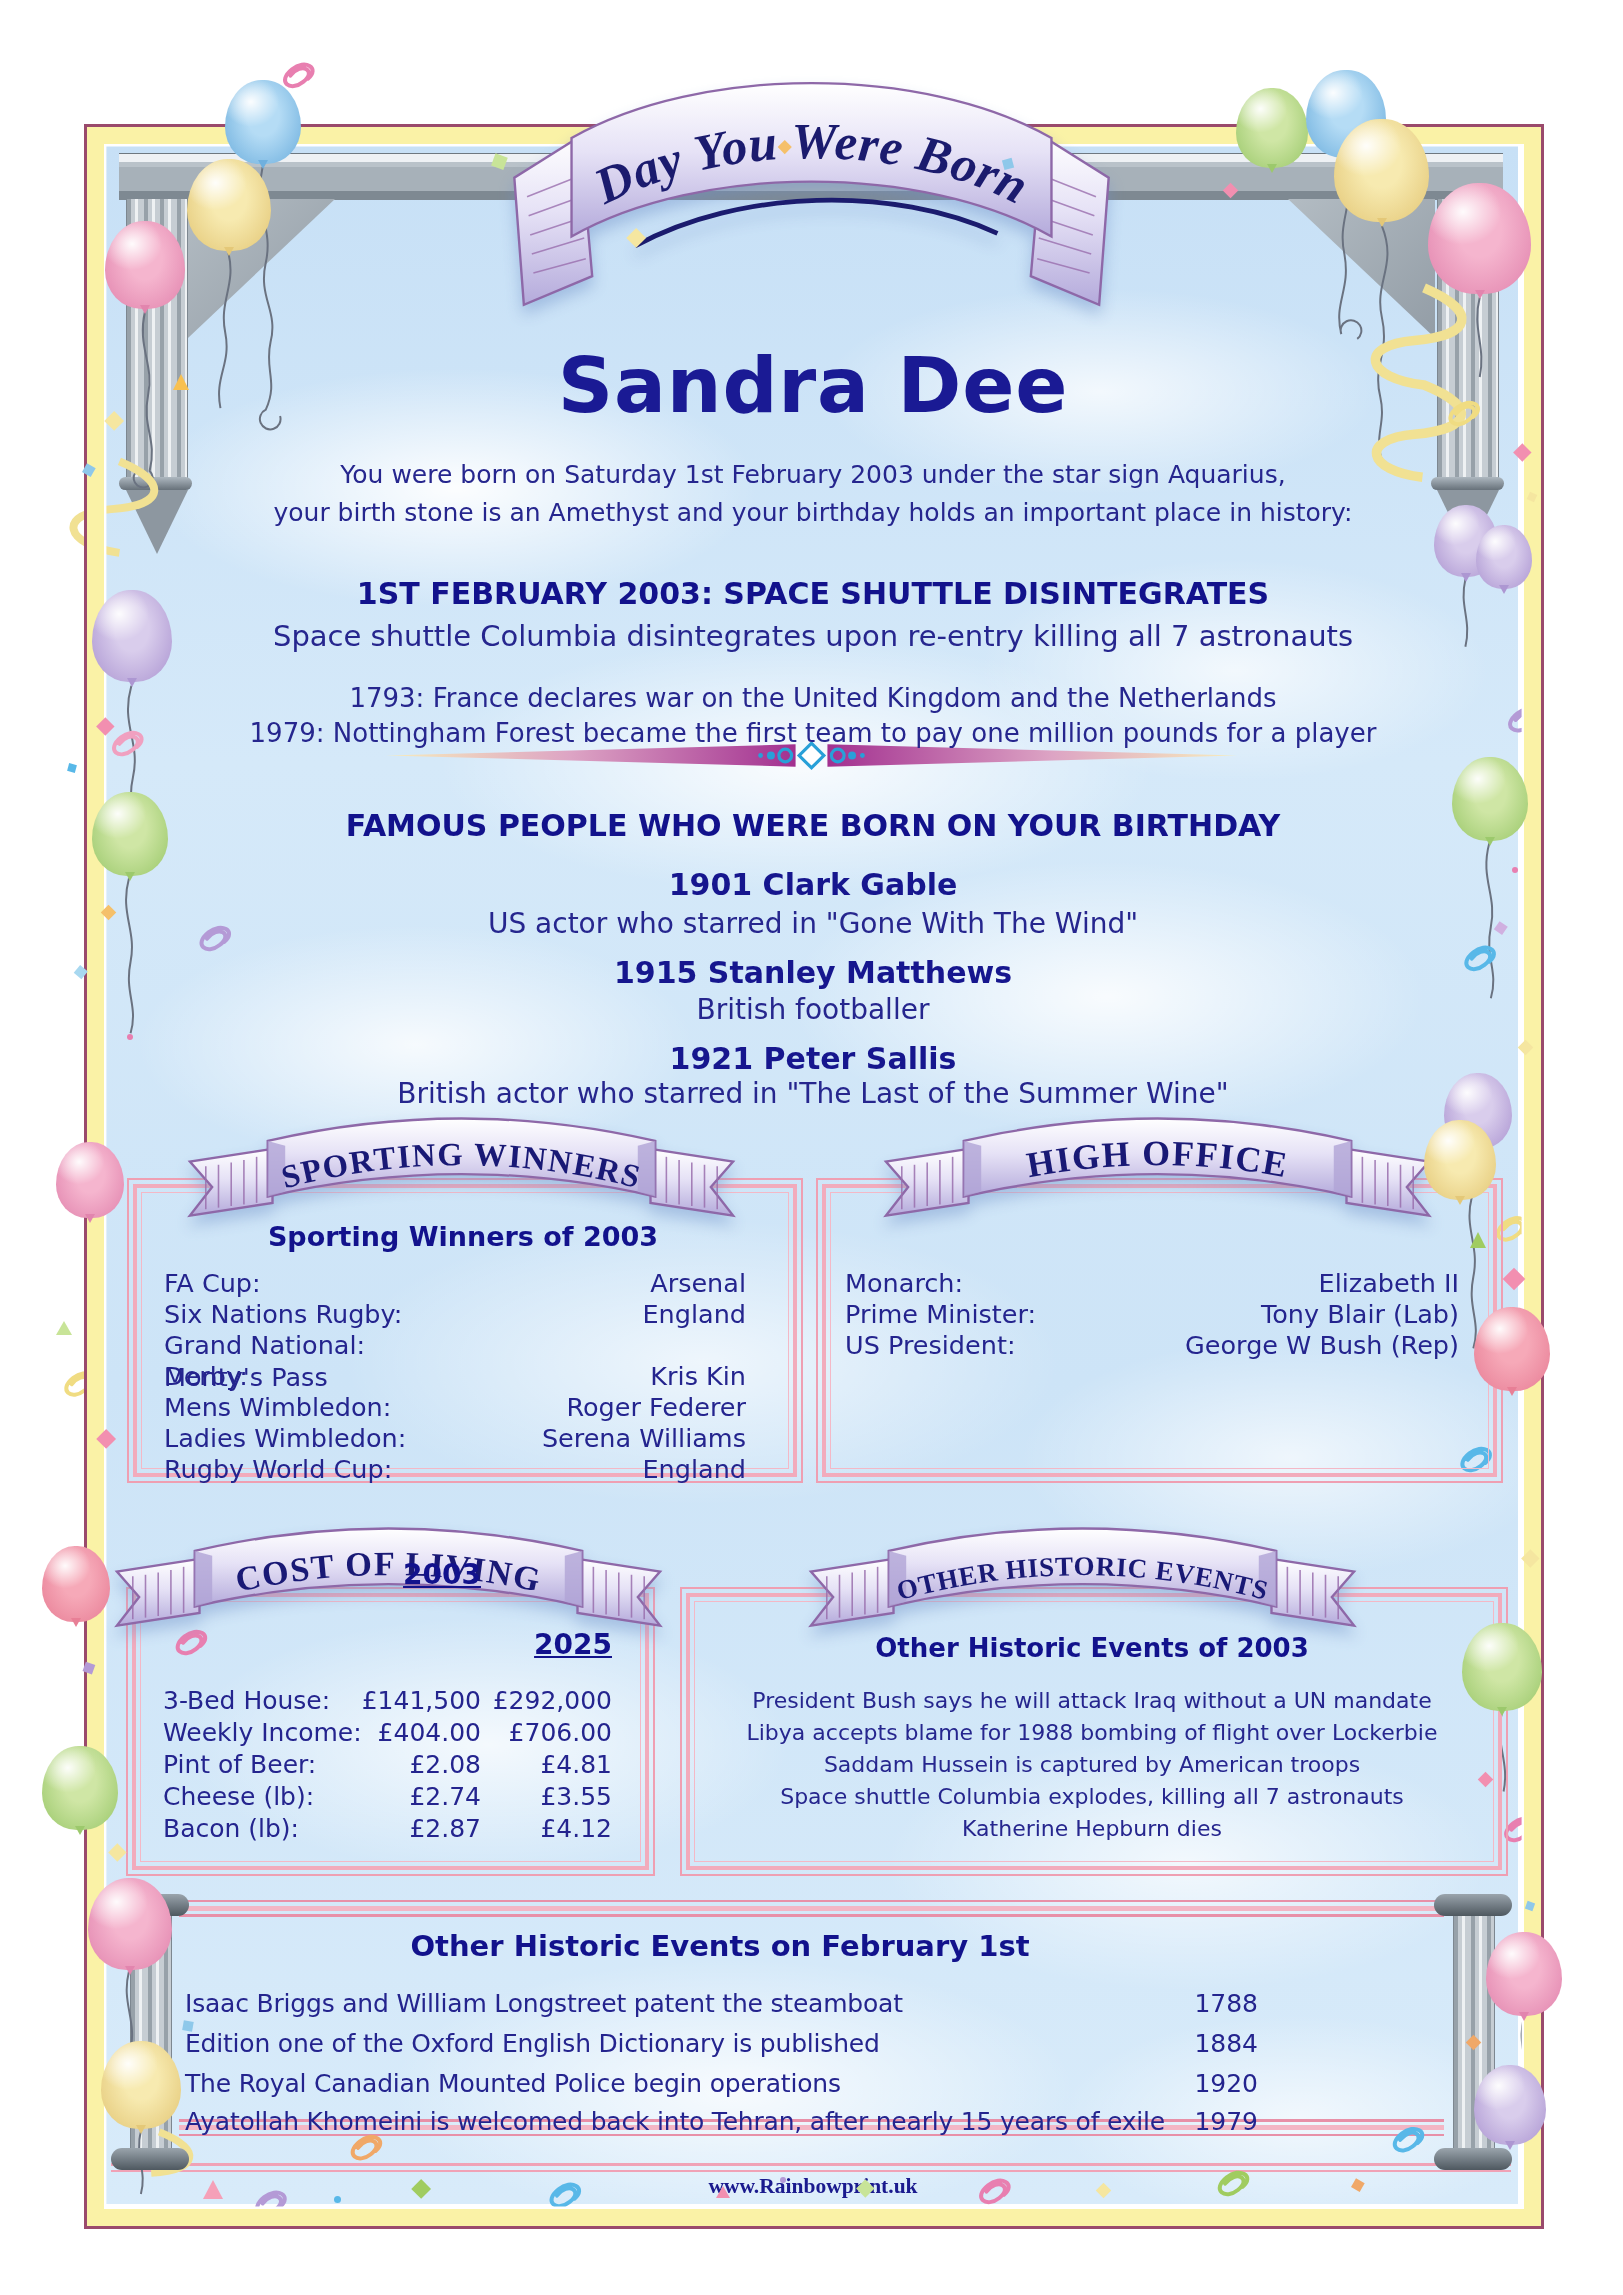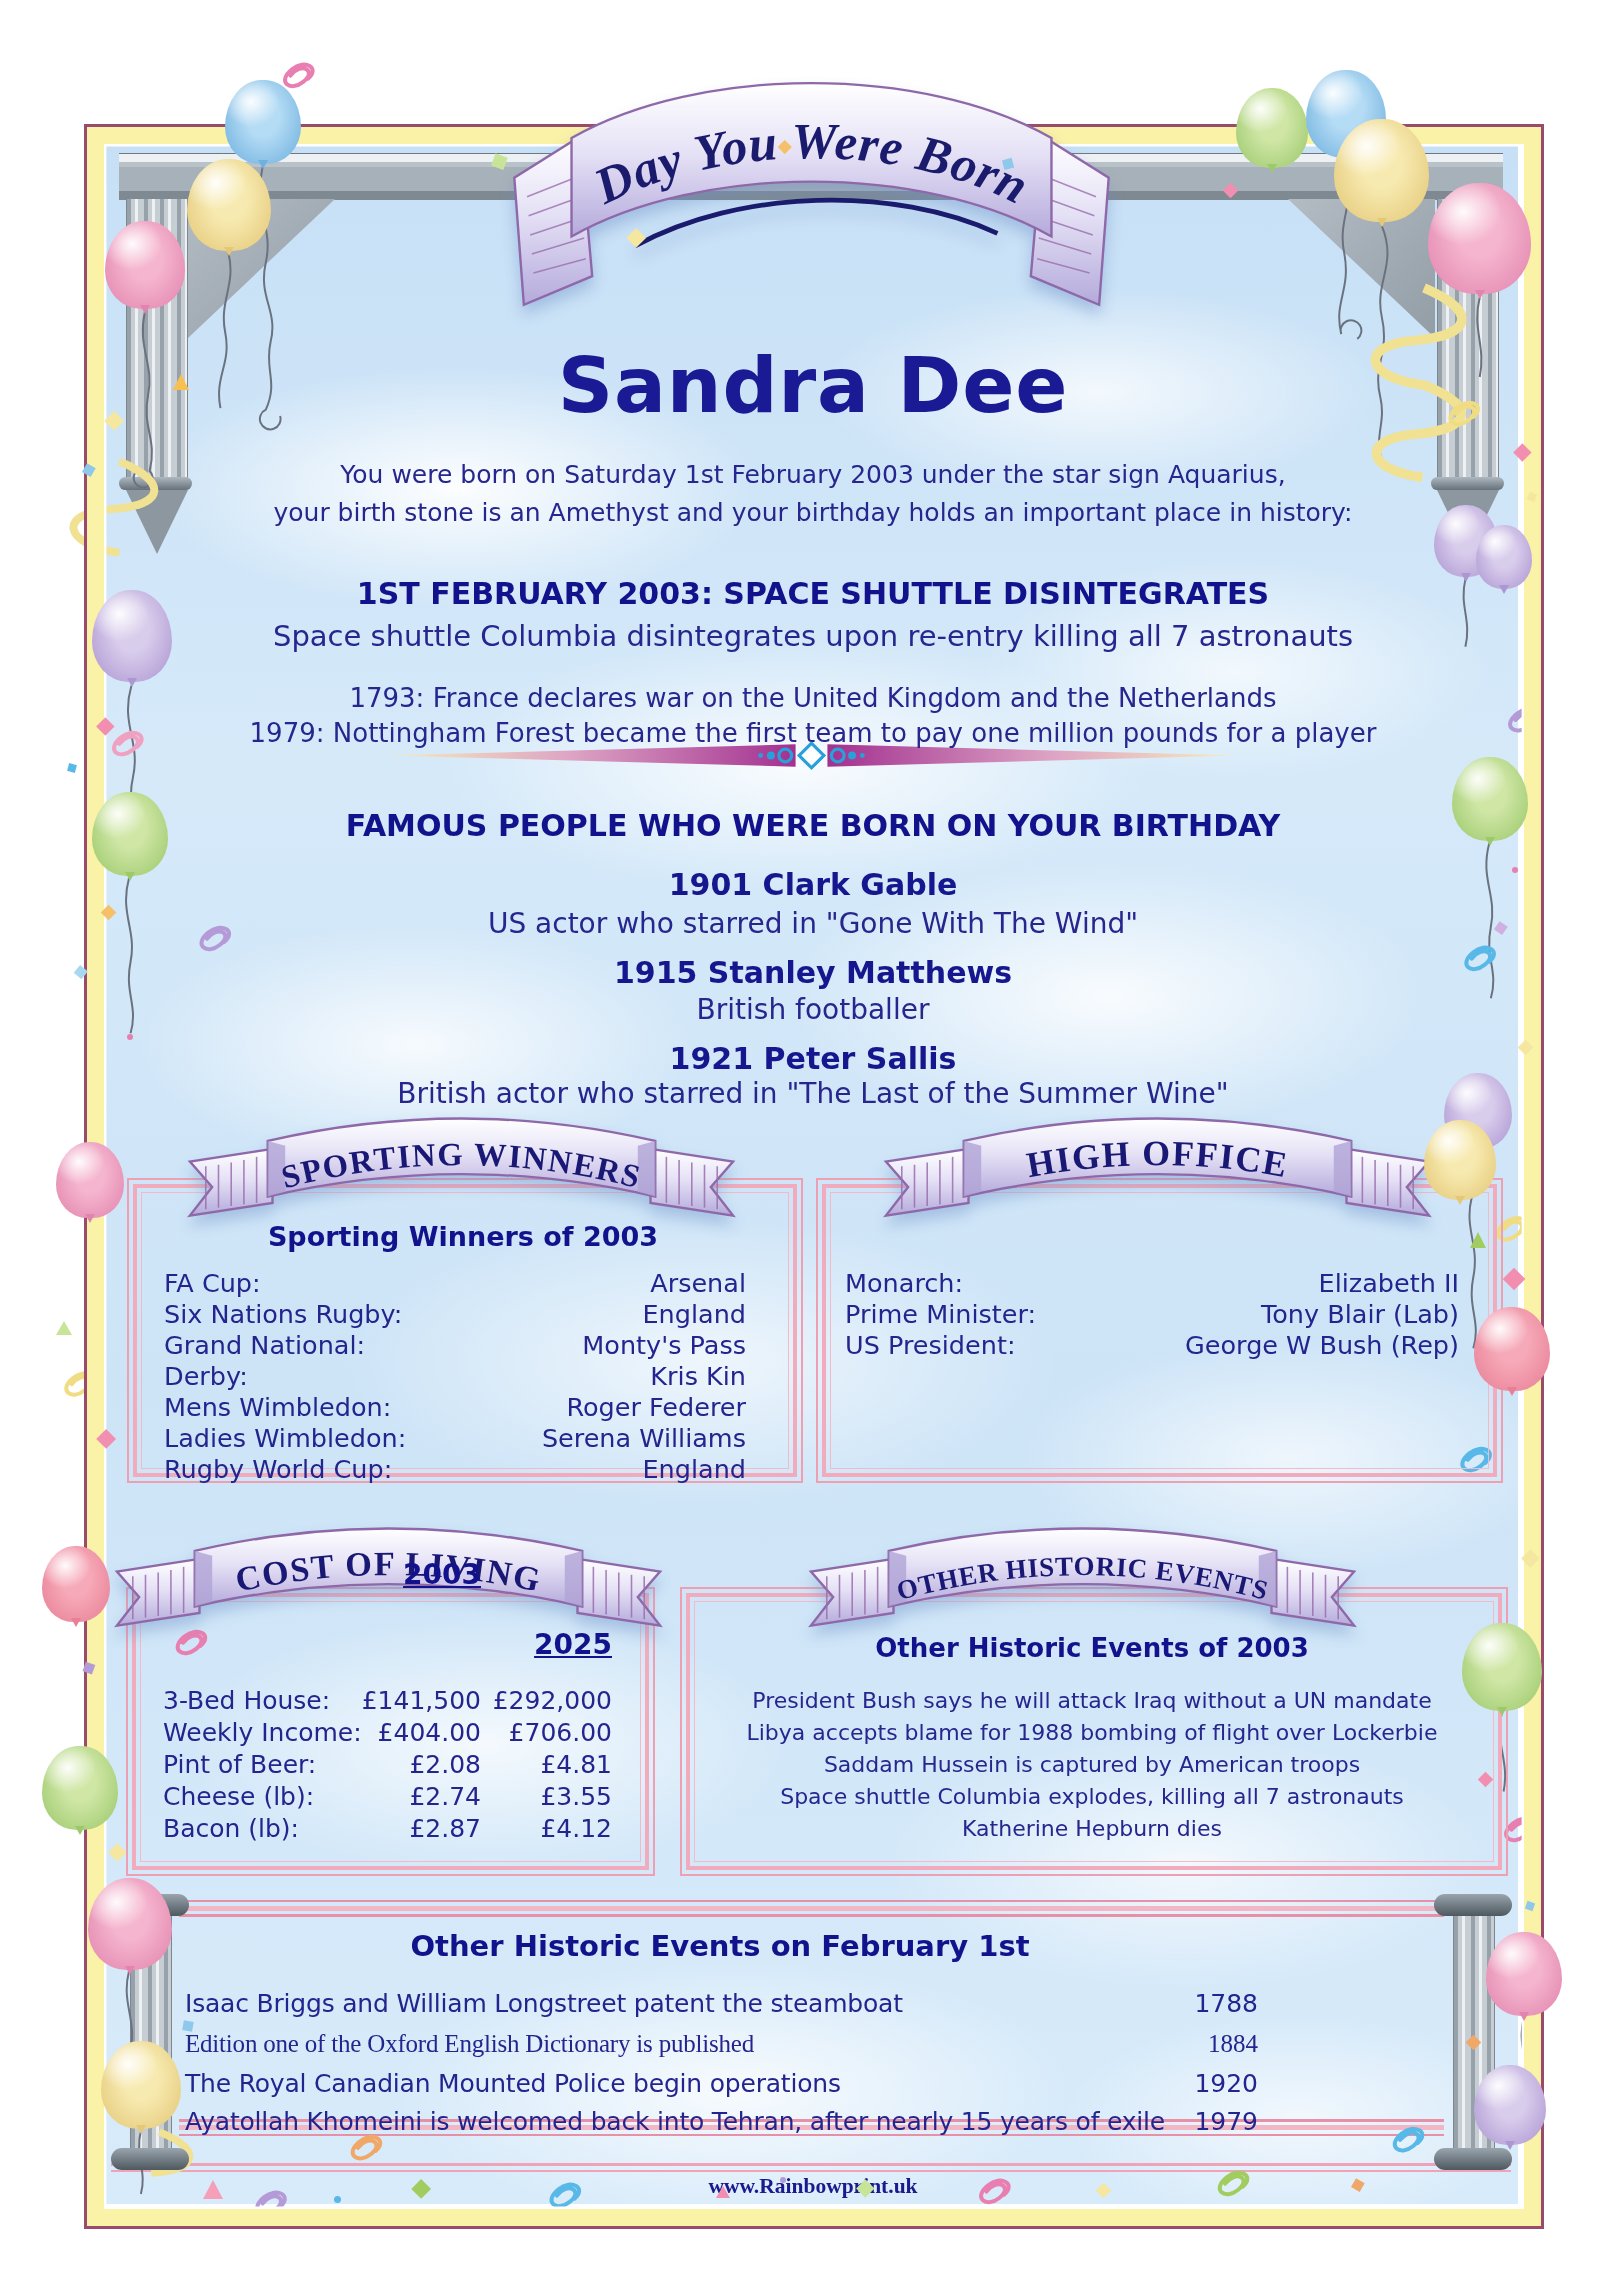--- a/index.html
+++ b/index.html
@@ -237,21 +237,21 @@
 
   <div class="boxhead" style="left:127px;top:1221px;width:672px;">Sporting Winners of 2003</div>
   <div class="row" style="left:164px;top:1267px;width:582px;">
       <span>FA Cup:</span>
       <span>Arsenal</span>
     </div>
   <div class="row" style="left:164px;top:1298px;width:582px;">
       <span>Six Nations Rugby:</span>
       <span>England</span>
     </div>
-  <div class="row" style="left:164px;top:1329px;width:582px;">
+  <div class="row" style="left:164px;top:1329px;width:582px;flex-direction:column;">
       <span>Grand National:</span>
       <span>Monty's Pass</span>
     </div>
   <div class="row" style="left:164px;top:1360px;width:582px;">
       <span>Derby:</span>
       <span>Kris Kin</span>
     </div>
   <div class="row" style="left:164px;top:1422px;width:582px;">
       <span>Ladies Wimbledon:</span>
       <span>Serena Williams</span>
@@ -313,21 +313,21 @@
   <div class="hline" style="top:1717px;">Libya accepts blame for 1988 bombing of flight over Lockerbie</div>
   <div class="hline" style="top:1749px;">Saddam Hussein is captured by American troops</div>
   <div class="hline" style="top:1781px;">Space shuttle Columbia explodes, killing all 7 astronauts</div>
   <div class="hline" style="top:1813px;">Katherine Hepburn dies</div>
 
   <div class="t" id="feb1-h">Other Historic Events on February 1st</div>
   <div class="febrow" style="top:1986px;">
       <span class="txt">Isaac Briggs and William Longstreet patent the steamboat</span>
       <span class="yr">1788</span>
     </div>
-  <div class="febrow" style="top:2026px;font-family:Liberation Serif, serif;">
+  <div class="febrow" style="top:2026px;">
       <span class="txt">Edition one of the Oxford English Dictionary is published</span>
       <span class="yr">1884</span>
     </div>
   <div class="febrow" style="top:2066px;">
       <span class="txt">The Royal Canadian Mounted Police begin operations</span>
       <span class="yr">1920</span>
     </div>
   <div class="febrow" style="top:2104px;">
       <span class="txt">Ayatollah Khomeini is welcomed back into Tehran, after nearly 15 years of exile</span>
       <span class="yr">1979</span>

